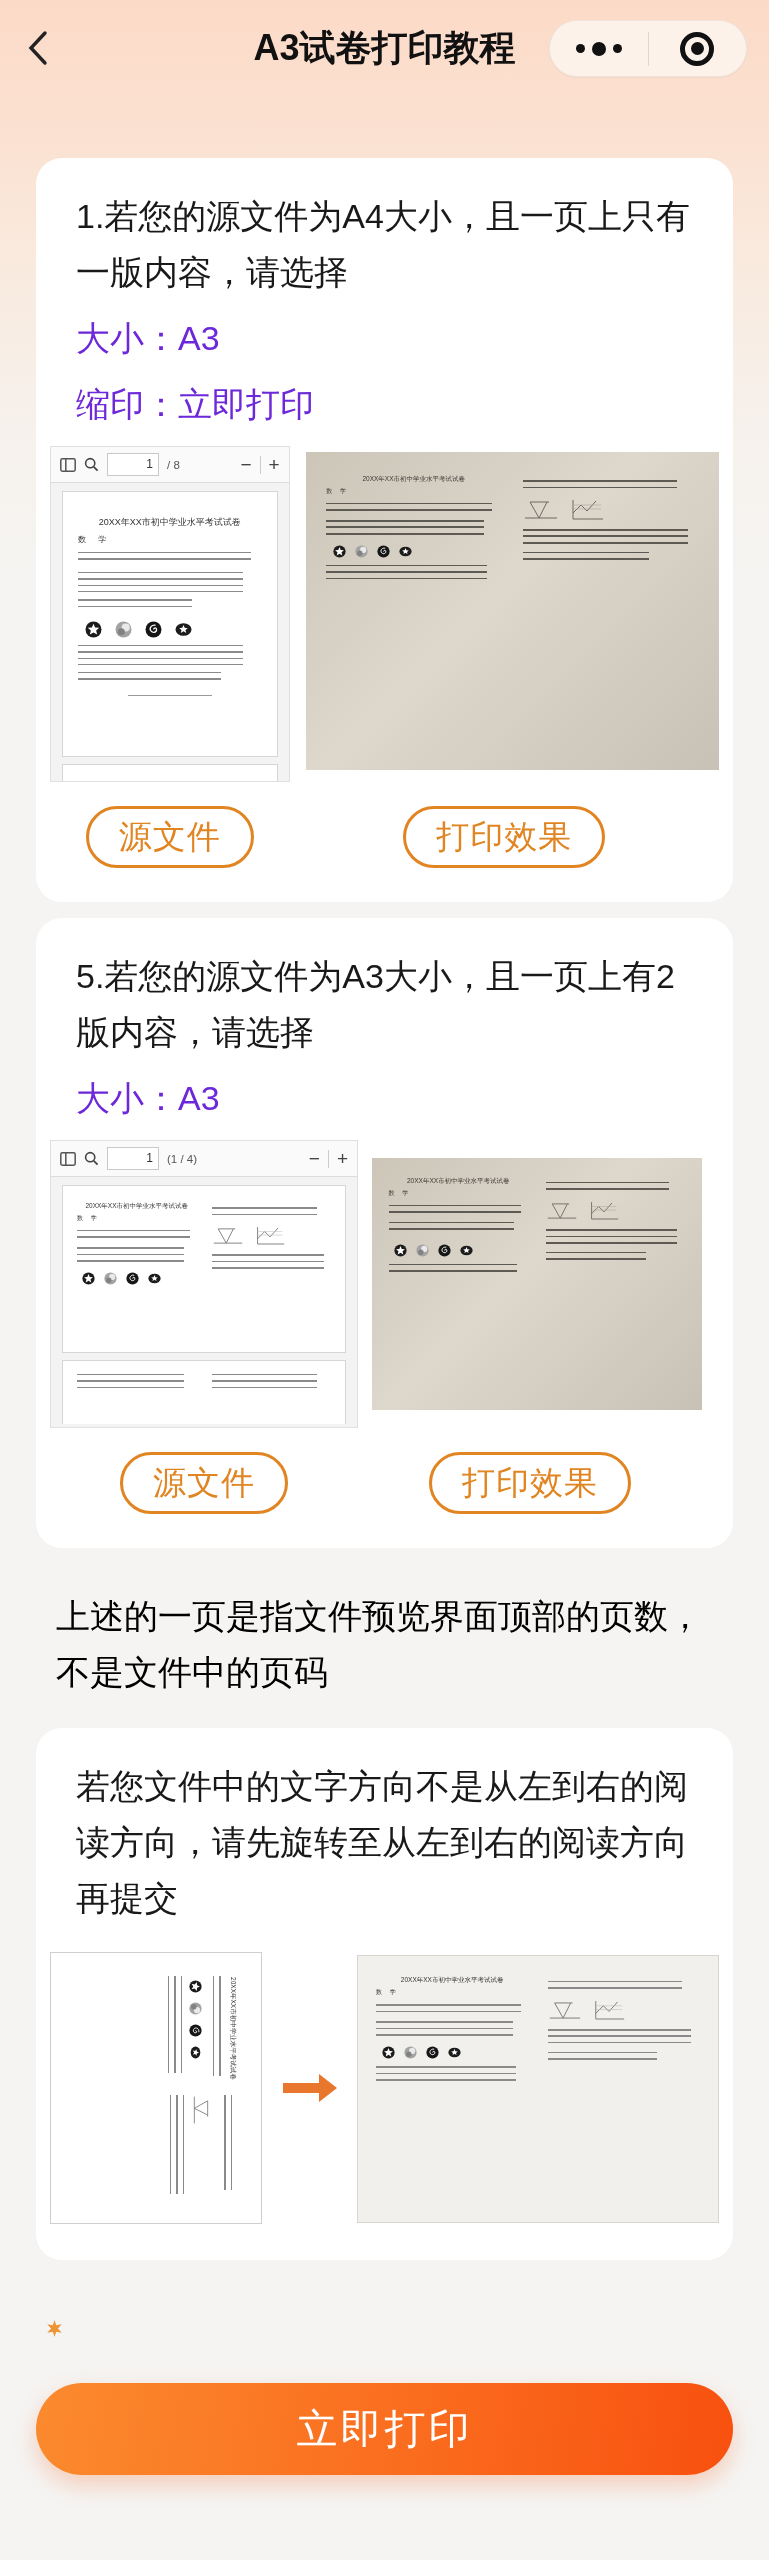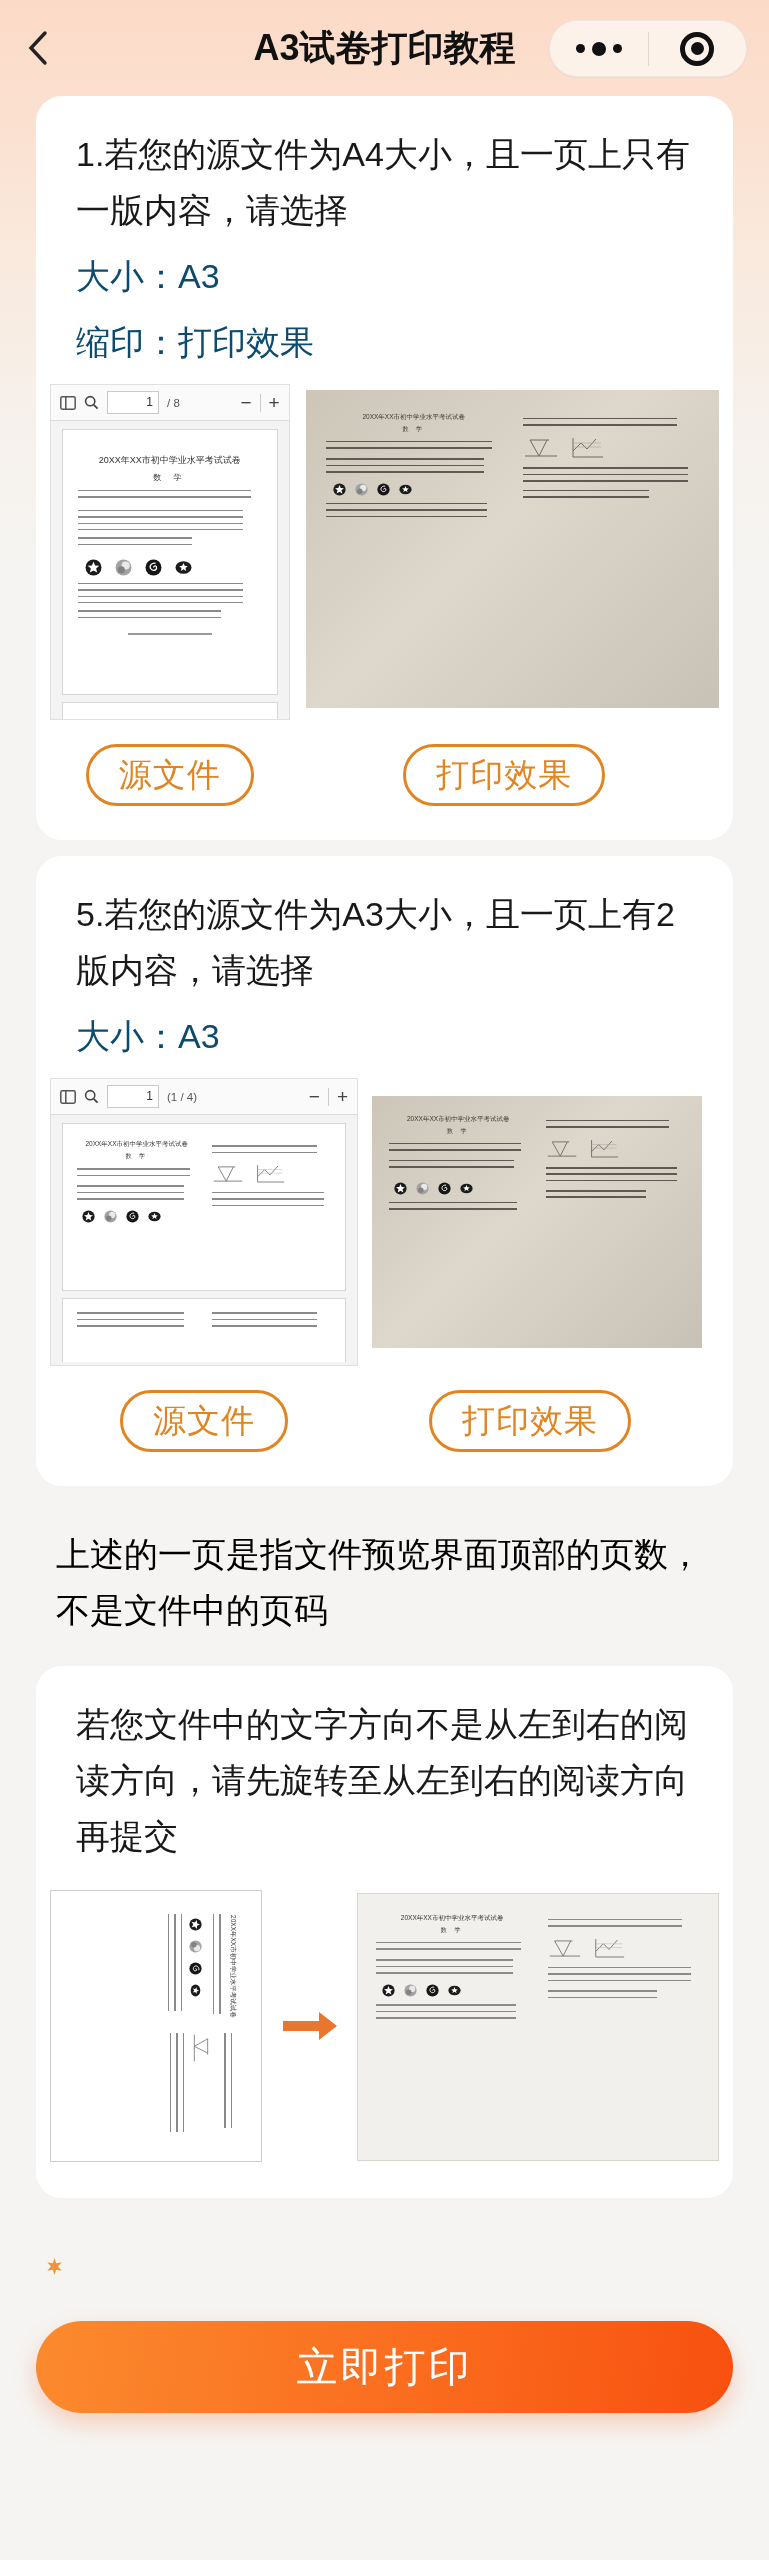--- a/index.html
+++ b/index.html
@@ -20,45 +20,45 @@
     display:flex; align-items:center; box-shadow:0 1px 2px rgba(0,0,0,.04);
   }
   .cap-half{ flex:1; height:100%; display:flex; align-items:center; justify-content:center; gap:7px; }
   .cap-div{ width:1px; height:34px; background:#e4d5ca; }
   .dot{ background:#111; border-radius:50%; }
   .dot.s{ width:9px; height:9px; } .dot.b{ width:14px; height:14px; }
   .target{ width:34px; height:34px; border:5px solid #111; border-radius:50%; display:flex; align-items:center; justify-content:center; }
   .target-dot{ width:13px; height:13px; background:#111; border-radius:50%; }
   
   .card{ margin:0 36px; background:#fff; border-radius:26px; }
-  .card1{ padding:30px 0 34px; }
+  .card1{ margin-top:62px; padding:30px 0 34px; }
   .card2{ margin-top:16px; padding:30px 0 34px; }
   .card3{ margin-top:28px; padding:30px 0 36px; }
   .card-text{ padding:0 40px; font-size:34px; line-height:56px; color:#191919; }
-  .attr-line{ padding:0 40px; font-size:34px; line-height:56px; margin-top:10px; color:#0c4a6e; }
+  .attr-line{ padding:0 40px; font-size:34px; line-height:56px; margin-top:10px; color:#6d28d9; }
   .attr-line:first-of-type{ margin-top:8px; }
   
   .preview-row{ display:flex; padding:0 14px; margin-top:14px; align-items:flex-start; }
   .pdf-viewer{ background:#fff; border:1px solid #e0e0e0; overflow:hidden; }
   .pv1{ width:240px; height:336px; }
   .pv2{ width:308px; height:288px; }
   .pv-toolbar{ height:36px; background:#fafafa; border-bottom:1px solid #ddd; display:flex; align-items:center; padding:0 9px; gap:8px; }
   .pv-input{ width:52px; height:23px; background:#fff; border:1px solid #c9c9c9; font-size:12px; color:#333; text-align:right; padding:3px 5px 0 0; }
   .pv-total{ font-size:11.5px; color:#555; }
   .pv-spacer{ flex:1; }
   .pv-zoom{ font-size:19px; color:#444; line-height:1; }
   .pv-vdiv{ width:1px; height:18px; background:#ccc; }
   .pv-body{ background:#f3f3f3; padding:8px 11px 0; height:300px; overflow:hidden; }
   .pv2 .pv-body{ height:252px; }
   .page-gap{ height:7px; }
   .page-sliver{ background:#fff; border:1px solid #d6d6d6; border-bottom:none; height:20px; }
   
   .doc-page{ background:#fff; border:1px solid #d6d6d6; height:266px; padding:0 7%; overflow:hidden; }
   .dtitle{ font-size:9px; color:#333; text-align:center; margin-top:24px; white-space:nowrap; }
-  .dsub{ font-size:8px; color:#333; text-align:center; letter-spacing:5px; margin-top:5px; }
+  .dsub{ font-size:8px; color:#333; letter-spacing:5px; margin-top:5px; }
   .tx{ background-image:repeating-linear-gradient(180deg,#8a8a8a 0 1.5px,transparent 1.5px 6.5px); margin-top:7px; }
   .on-photo .tx{ background-image:repeating-linear-gradient(180deg,#5d5a54 0 1.5px,transparent 1.5px 6.5px); }
   .h10{height:10px} .h13{height:13px} .h16{height:16px} .h20{height:20px}
   .w62{width:62%} .w72{width:72%} .w78{width:78%} .w88{width:88%} .w90{width:90%} .w92{width:92%} .w94{width:94%} .w95{width:95%}
   .logos{ display:flex; align-items:center; gap:13px; margin-top:9px; padding-left:4%; }
   .logos.sm{ gap:9px; }
   .logos .lg{ width:17px; height:17px; }
   .logos.sm .lg{ width:13px; height:13px; }
   .dfoot{ width:46%; height:5px; margin:10px auto 0; background:repeating-linear-gradient(180deg,#9a9a9a 0 1.5px,transparent 1.5px 6.5px); }
   .doc-land{ display:flex; gap:6%; padding:5% 5%; height:100%; }
@@ -116,21 +116,21 @@
       <span class="target">
           <span class="target-dot"></span>
         </span>
     </div>
   </div>
 </div>
 
 <div class="card card1">
   <div class="card-text">1.若您的源文件为A4大小，且一页上只有一版内容，请选择</div>
   <div class="attr-line">大小：A3</div>
-  <div class="attr-line">缩印：打印效果</div>
+  <div class="attr-line">缩印：立即打印</div>
 
   <div class="preview-row">
 
     <div class="pdf-viewer pv1">
       <div class="pv-toolbar">
         <svg width="16" height="14" viewBox="0 0 16 14">
             <rect x="0.8" y="0.8" width="14.4" height="12.4" rx="1.6" fill="none" stroke="#555" stroke-width="1.5"></rect>
             <line x1="5.8" y1="0.8" x2="5.8" y2="13.2" stroke="#555" stroke-width="1.5"></line>
           </svg>
         <svg width="15" height="15" viewBox="0 0 15 15">

